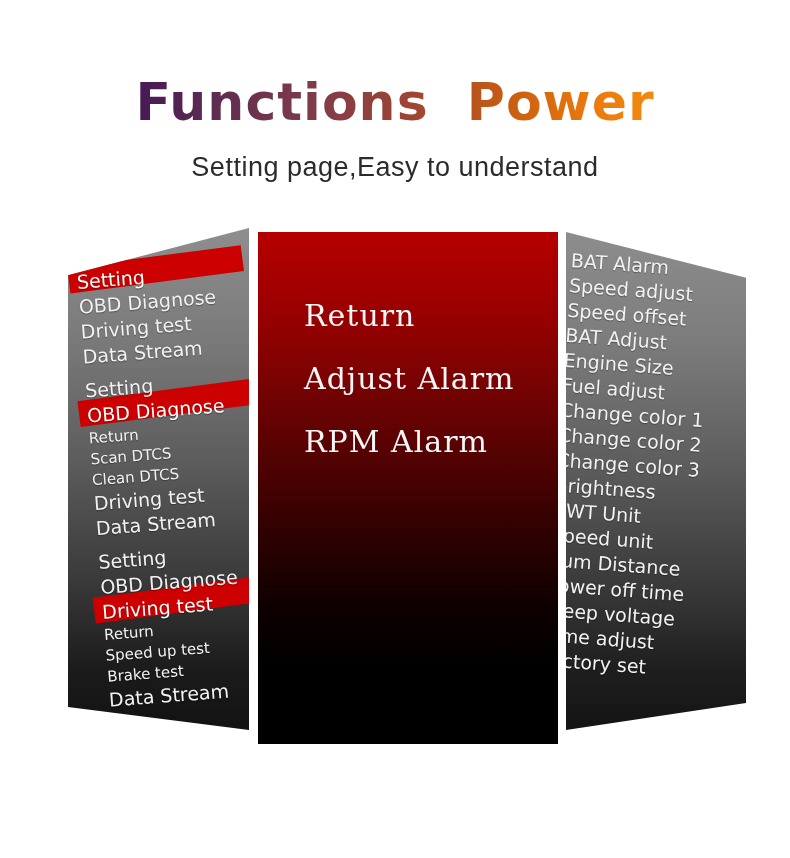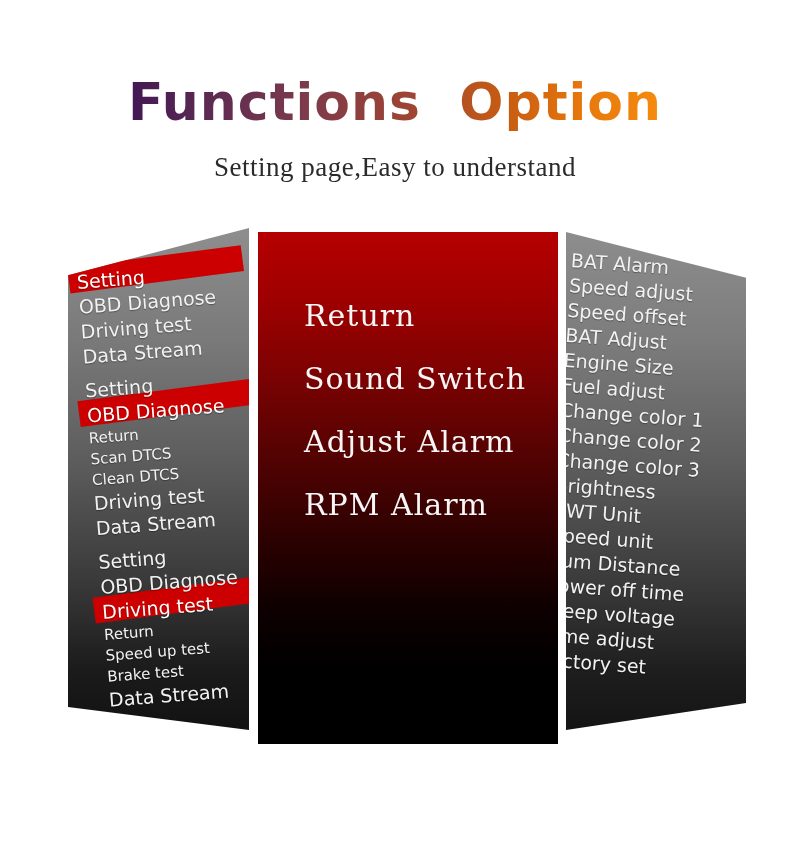--- a/index.html
+++ b/index.html
@@ -34,21 +34,21 @@
         #f7900f 86%,
         #fb9310 100%);
     -webkit-background-clip:text;
     background-clip:text;
     color:transparent;
     -webkit-text-fill-color:transparent;
     white-space:pre;
   }
   #page-subtitle{
     position:absolute;left:0;top:152px;width:790px;
-    font-family:Liberation Serif, serif;
+    font-family:Liberation Sans, sans-serif;
     font-size:27px;
     color:#2b2b2b;
     letter-spacing:0.5px;
     white-space:pre;
   }
 
   
   #panels{position:absolute;left:0;top:0;width:790px;height:858px;}
 
   
@@ -133,21 +133,21 @@
     font-size:30px;
     line-height:63px;
     white-space:nowrap;
     letter-spacing:1px;
   }
 </style>
 </head>
 <body>
 
 <div id="header">
-  <div id="page-title">Functions  Option</div>
+  <div id="page-title">Functions  Power</div>
   <div id="page-subtitle">Setting page,Easy to understand</div>
 </div>
 
 <div id="panels">
 
   <div class="panel" id="left-panel">
     <div id="left-list">
         <div class="m-item hl"><span class="hl-bar"></span><span class="hl-arrow"></span><span class="m-text">Setting</span></div>
         <div class="m-item"><span class="m-text">OBD Diagnose</span></div>
         <div class="m-item"><span class="m-text">Driving test</span></div>
@@ -165,21 +165,20 @@
         <div class="m-item sub"><span class="m-text">Return</span></div>
         <div class="m-item sub"><span class="m-text">Speed up test</span></div>
         <div class="m-item sub"><span class="m-text">Brake test</span></div>
         <div class="m-item"><span class="m-text">Data Stream</span></div>
       </div>
   </div>
 
   <div class="panel" id="center-panel">
     <div id="center-list">
         <div class="c-item">Return</div>
-        <div class="c-item">Sound Switch</div>
         <div class="c-item">Adjust Alarm</div>
         <div class="c-item">RPM Alarm</div>
       </div>
   </div>
 
   <div class="panel" id="right-panel">
     <div id="right-list">
         <div class="m-item"><span class="m-text">BAT Alarm</span></div>
         <div class="m-item"><span class="m-text">Speed adjust</span></div>
         <div class="m-item"><span class="m-text">Speed offset</span></div>

